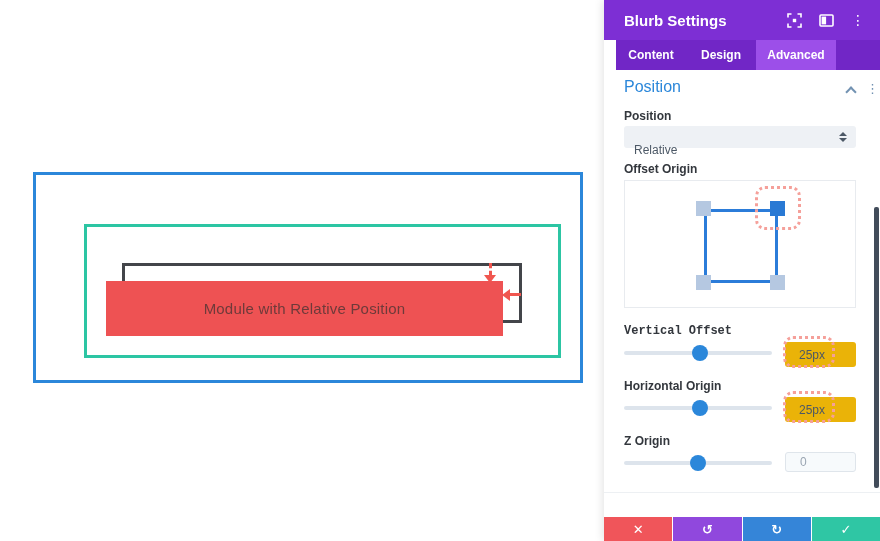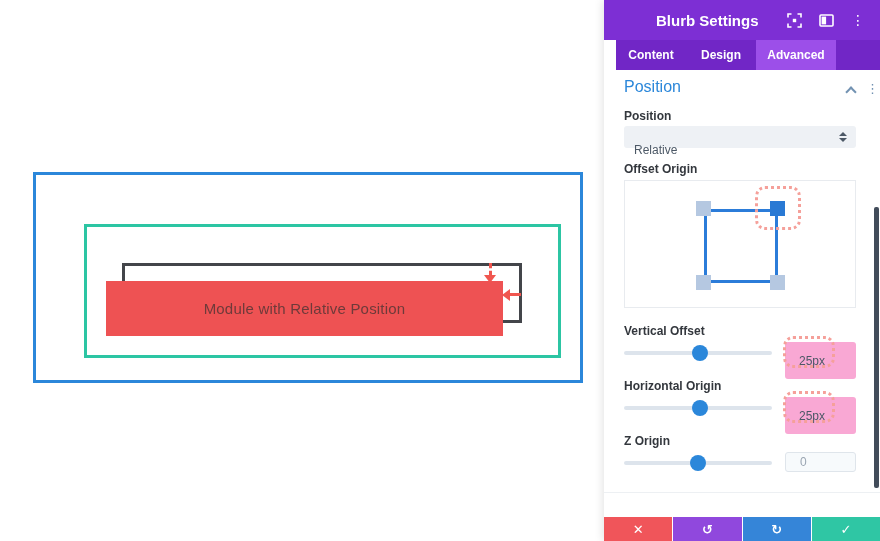--- a/index.html
+++ b/index.html
@@ -22,21 +22,21 @@
                   border-left:6px solid transparent; border-right:6px solid transparent; border-top:8px solid #f0564f; }
   .arrow-h { position:absolute; left:509px; top:293px; width:12px; height:0; border-top:3px dashed #f0564f; }
   .arrow-h-head { position:absolute; left:502px; top:289px; width:0; height:0;
                   border-top:6px solid transparent; border-bottom:6px solid transparent; border-right:8px solid #f0564f; }
 
   
   .panel { position:absolute; right:0; top:0; width:276px; height:541px; background:#fff;
            box-shadow:-2px 0 8px rgba(0,0,0,.10); }
   .panel-header { position:absolute; left:0; top:0; width:276px; height:40px; background:#7d2fd4;
                   display:flex; align-items:center; }
-  .panel-title { color:#fff; font-size:15px; font-weight:700; padding-left:20px; flex:1;margin-left:32px; }
+  .panel-title { color:#fff; font-size:15px; font-weight:700; padding-left:20px; flex:1; }
   .hicons { display:flex; align-items:center; gap:16px; padding-right:14px; }
   .hicon { width:16px; height:16px; display:flex; align-items:center; justify-content:center; cursor:pointer; }
   .dots { color:#fff; font-size:14px; line-height:1; letter-spacing:0; }
 
   .tabs { position:absolute; left:12px; top:40px; width:276px; height:30px; background:#7126c6; display:flex; }
   .tab { height:30px; line-height:30px; text-align:center; color:#fff; font-size:12px; font-weight:600; cursor:pointer; }
   .tab-content { width:70px; } .tab-design { width:70px;text-align:center; }
   .tab-advanced { width:80px; background:#9c4fe9; }
 
   .section-title { position:absolute; left:20px; top:78px; font-size:16px; color:#2b87da; font-weight:400; }
@@ -57,21 +57,21 @@
   .origin-square { position:absolute; left:79px; top:28px; width:74px; height:74px; border:3px solid #2b7cd9; }
   .handle { position:absolute; width:15px; height:15px; background:#b5c8e1; cursor:pointer; }
   .handle.active { background:#2979d4; }
   .h-tl { left:71px; top:20px; } .h-tr { left:145px; top:20px; }
   .h-bl { left:71px; top:94px; } .h-br { left:145px; top:94px; }
   .origin-highlight { position:absolute; left:130px; top:5px; width:46px; height:44px;
                       border:3px dotted #f5a09a; border-radius:10px; pointer-events:none; }
 
   .slider-track { position:absolute; left:20px; width:148px; height:4px; background:#dde4ec; border-radius:2px; }
   .slider-thumb { position:absolute; width:16px; height:16px; border-radius:50%; background:#2b87da; cursor:pointer; }
-  .value-box { position:absolute; left:181px; width:71px; height:37px; background:#f9a8d4; border-radius:3px;
+  .value-box { position:absolute; left:181px; width:71px; height:25px; background:#eab308; border-radius:3px;
                font-size:12px; color:#4c5866; display:flex; align-items:center; padding-left:14px; }
   .value-highlight { position:absolute; left:179px; width:52px; height:32px; border:3px dotted #f5a09a; border-radius:10px; pointer-events:none; }
   .zbox { border:1px solid #dfe5eb; background:#f7fafc; color:#9aa5b2; }
 
   .divider { position:absolute; left:0; top:492px; width:276px; height:1px; background:#edf0f3; }
 
   .footer { position:absolute; left:0; top:517px; width:276px; height:24px; display:flex; gap:1px; background:#fff; }
   .fbtn { flex:1; height:24px; display:flex; align-items:center; justify-content:center;
           color:#fff; font-size:13px; font-weight:700; cursor:pointer; }
   .fbtn-discard { background:#f0555a; } .fbtn-undo { background:#9048dd; }
@@ -142,21 +142,21 @@
     <div class="field-label" style="top:162px;">Offset Origin</div>
     <div class="origin-box">
       <div class="origin-square"></div>
       <div class="handle h-tl"></div>
       <div class="handle h-tr active"></div>
       <div class="handle h-bl"></div>
       <div class="handle h-br"></div>
       <div class="origin-highlight"></div>
     </div>
 
-    <div class="field-label" style="top:324px;">Vertical Offset</div>
+    <div class="field-label" style="top:324px;font-family:Liberation Mono, monospace;">Vertical Offset</div>
     <div class="slider-track" style="top:351px;"></div>
     <div class="slider-thumb" style="left:88px; top:345px;"></div>
     <div class="value-box" style="top:342px;">25px</div>
     <div class="value-highlight" style="top:336px;"></div>
 
     <div class="field-label" style="top:379px;">Horizontal Origin</div>
     <div class="slider-track" style="top:406px;"></div>
     <div class="slider-thumb" style="left:88px; top:400px;"></div>
     <div class="value-box" style="top:397px;">25px</div>
     <div class="value-highlight" style="top:391px;"></div>

